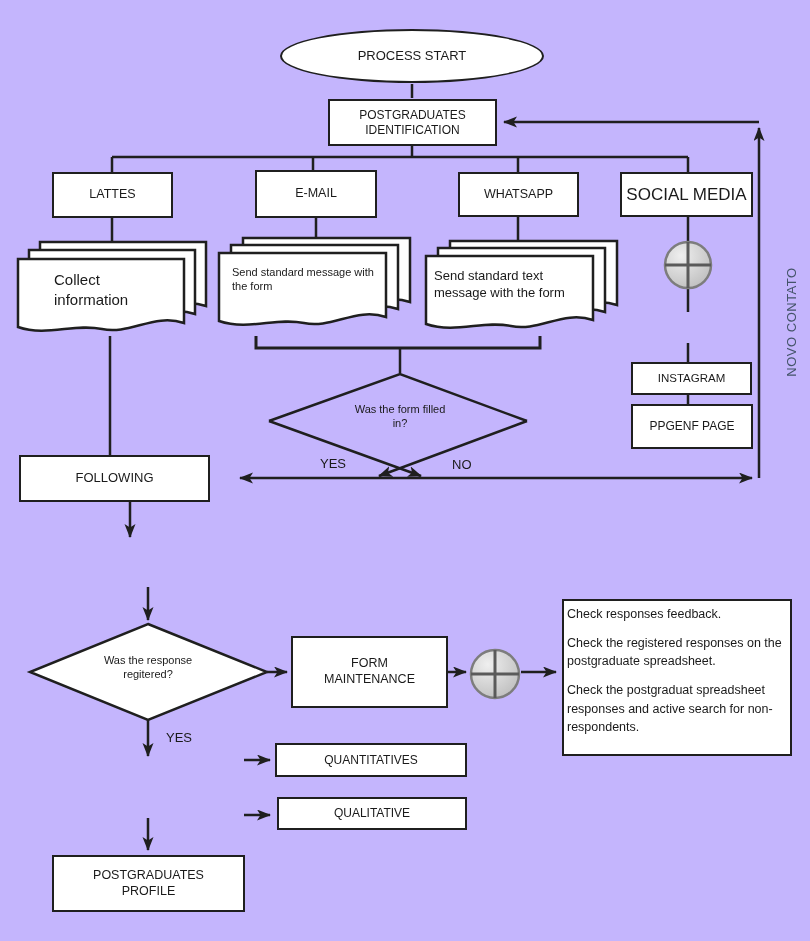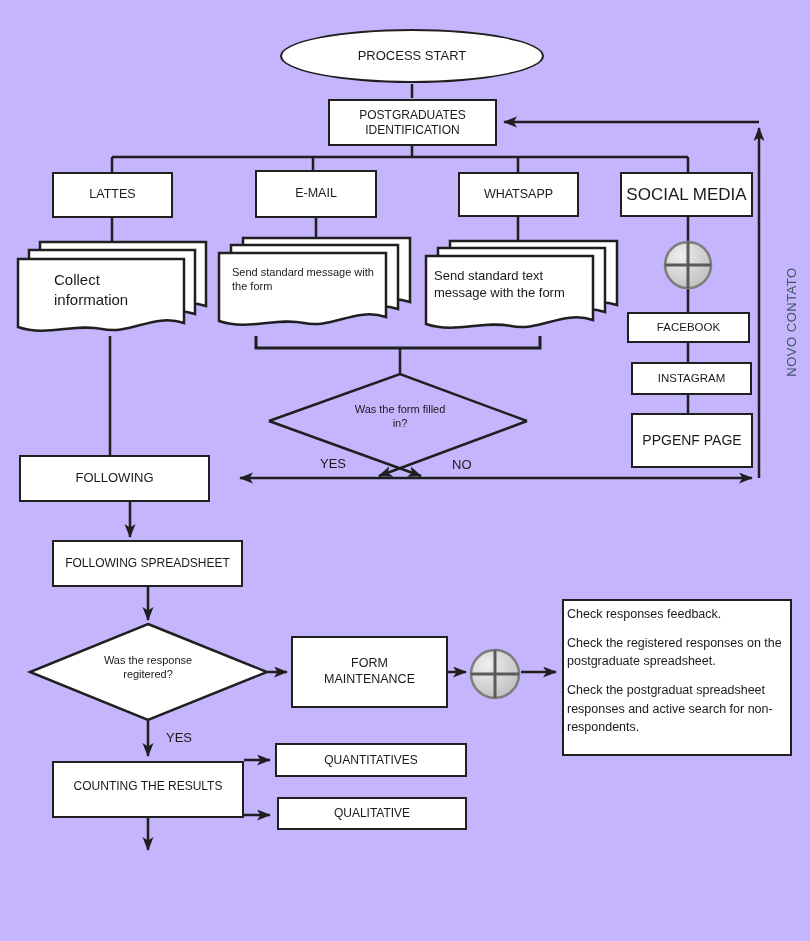--- a/index.html
+++ b/index.html
@@ -145,68 +145,62 @@
     </svg>
     <div class="doc-text" style="left:10px;top:29px;width:152px;font-size:13px;">Send standard text message with the form</div>
   </div>
 
   <svg class="shape-svg" style="left:662px;top:239px;" width="52" height="52">
     <circle cx="26" cy="26" r="23" fill="url(#jgrad)" stroke="#7d7d7d" stroke-width="2.5"></circle>
     <line x1="3" y1="26" x2="49" y2="26" stroke="#5a5a5a" stroke-width="3"></line>
     <line x1="26" y1="3" x2="26" y2="49" stroke="#5a5a5a" stroke-width="3"></line>
   </svg>
 
-  <div class="node" style="left:627px;top:312px;width:123px;height:31px;font-size:11.5px;">
-    <span class="lbl">FACEBOOK</span>
-  </div>
   <div class="node" style="left:631px;top:362px;width:121px;height:33px;font-size:11.5px;">
     <span class="lbl">INSTAGRAM</span>
   </div>
-  <div class="node" style="left:631px;top:413px;width:122px;height:55px;font-size:14px;">
+  <div class="node" style="left:631px;top:404px;width:122px;height:45px;font-size:12px;">
     <span class="lbl">PPGENF PAGE</span>
   </div>
 
   <div class="diamond-text" style="left:350px;top:403px;width:100px;font-size:11px;">Was the form filled in?</div>
   <div class="yesno" style="left:320px;top:456px;">YES</div>
   <div class="yesno" style="left:452px;top:457px;">NO</div>
 
   <div id="novo-contato">NOVO CONTATO</div>
 
   <div class="node" style="left:19px;top:455px;width:191px;height:47px;font-size:13px;">
     <span class="lbl">FOLLOWING</span>
   </div>
 
-  <div class="node" style="left:52px;top:540px;width:191px;height:47px;font-size:12px;">
-    <span class="lbl">FOLLOWING SPREADSHEET</span>
-  </div>
 
   <div class="diamond-text" style="left:88px;top:654px;width:120px;font-size:11px;">Was the response regitered?</div>
   <div class="yesno" style="left:166px;top:730px;">YES</div>
 
   <div class="node" style="left:291px;top:636px;width:157px;height:72px;font-size:12.5px;">
     <span class="lbl" style="width:110px">FORM MAINTENANCE</span>
   </div>
 
   <svg class="shape-svg" style="left:468px;top:647px;" width="54" height="54">
     <circle cx="27" cy="27" r="24" fill="url(#jgrad)" stroke="#7d7d7d" stroke-width="2.5"></circle>
     <line x1="3" y1="27" x2="51" y2="27" stroke="#5a5a5a" stroke-width="3"></line>
     <line x1="27" y1="3" x2="27" y2="51" stroke="#5a5a5a" stroke-width="3"></line>
   </svg>
 
   <div id="notes-box">
     <p>Check responses feedback.</p>
     <p>Check the registered responses on the postgraduate spreadsheet.</p>
     <p>Check the postgraduat spreadsheet responses and active search for non-respondents.</p>
   </div>
 
-  <div class="node" style="left:52px;top:761px;width:192px;height:57px;font-size:12px;align-items:flex-start;padding-top:16px;">
-    <span class="lbl">COUNTING THE RESULTS</span>
-  </div>
 
   <div class="node" style="left:275px;top:743px;width:192px;height:34px;font-size:12px;">
     <span class="lbl">QUANTITATIVES</span>
   </div>
   <div class="node" style="left:277px;top:797px;width:190px;height:33px;font-size:12px;">
     <span class="lbl">QUALITATIVE</span>
   </div>
 
+  <div class="node" style="left:52px;top:855px;width:193px;height:57px;font-size:12.5px;">
+    <span class="lbl" style="width:130px">POSTGRADUATES PROFILE</span>
+  </div>
 
 </div>
 
 </body></html>

